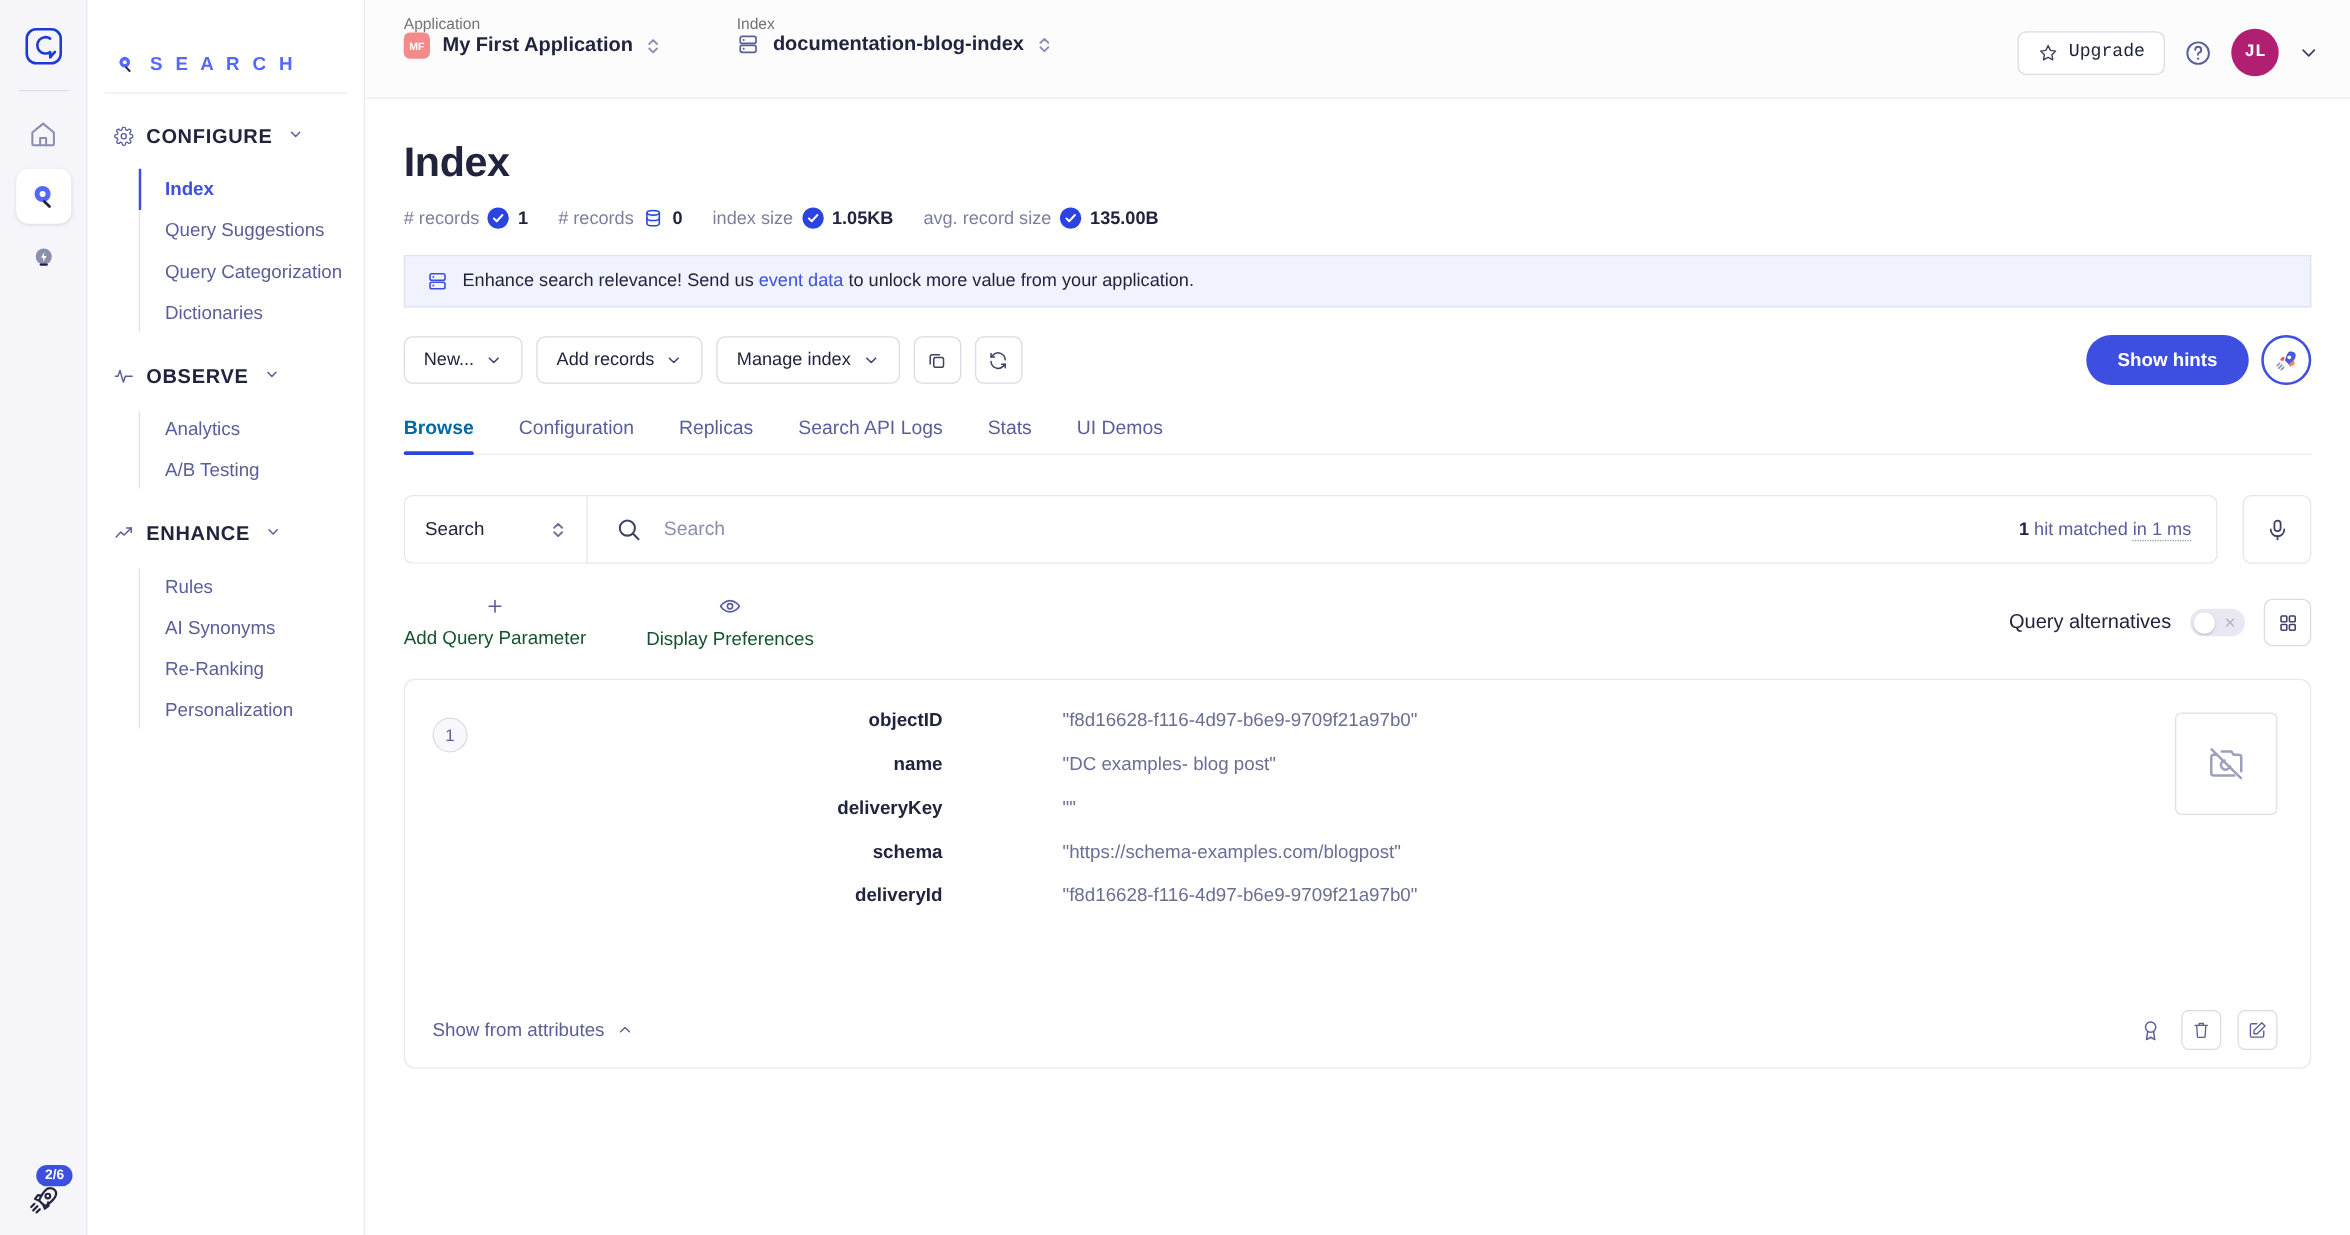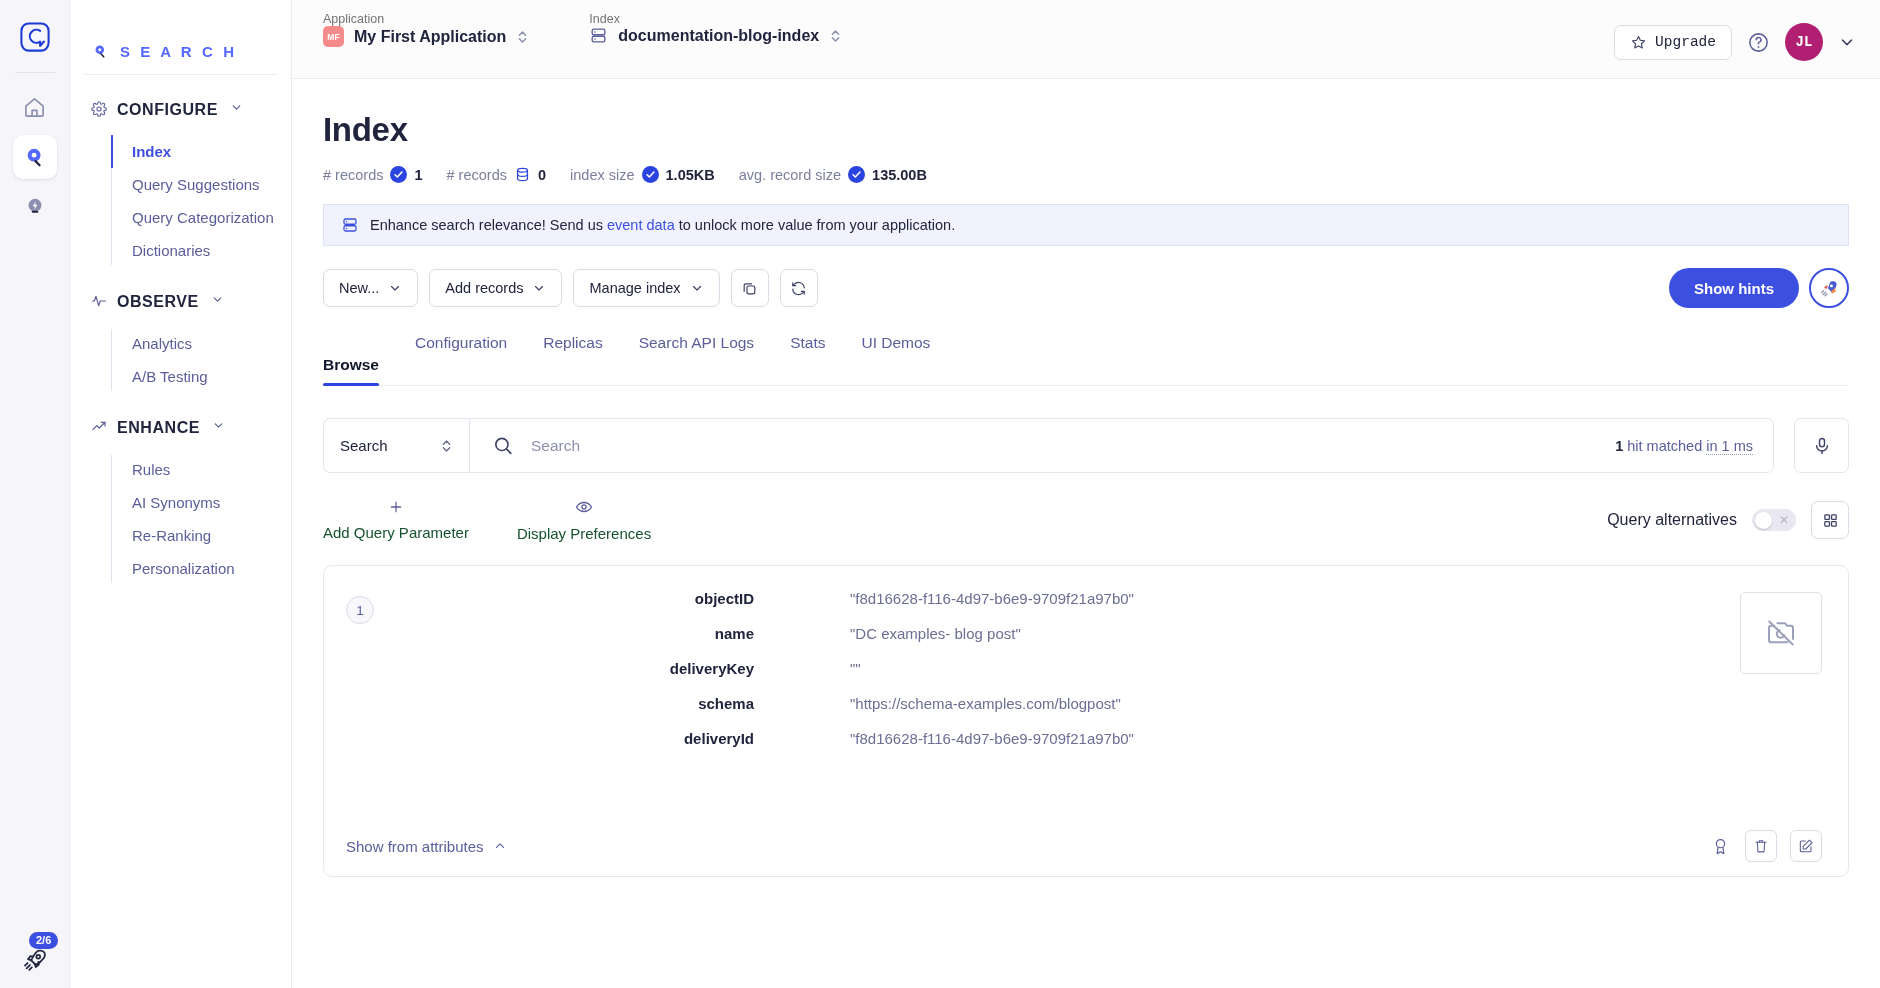--- a/index.html
+++ b/index.html
@@ -152,21 +152,21 @@
     border: 2px solid #3c4fe0; background: #fff;
     display: flex; align-items: center; justify-content: center;
     font-size: 19px;
   }
 
   .tabs { display: flex; gap: 0; margin-top: 26px; border-bottom: 1px solid #eceaf3; }
   .tab {
     font-size: 15.5px; color: #5a5e9a; padding: 0 0 11px; margin-right: 36px;
     position: relative;
   }
-  .tab.active { color: #0f172a; font-weight: bold; margin-top: 22px; }
+  .tab.active { color: #0369a1; font-weight: bold; }
   .tab.active::after {
     content: ""; position: absolute; left: 0; right: 0; bottom: -1px; height: 3px;
     background: #2b44e0; border-radius: 2px;
   }
 
   .searchrow { display: flex; align-items: stretch; gap: 0; margin-top: 32px; }
   .search-select {
     width: 146px; height: 55px;
     border: 1px solid #e6e4ef; border-right: none;
     border-radius: 7px 0 0 7px; background: #fff;

